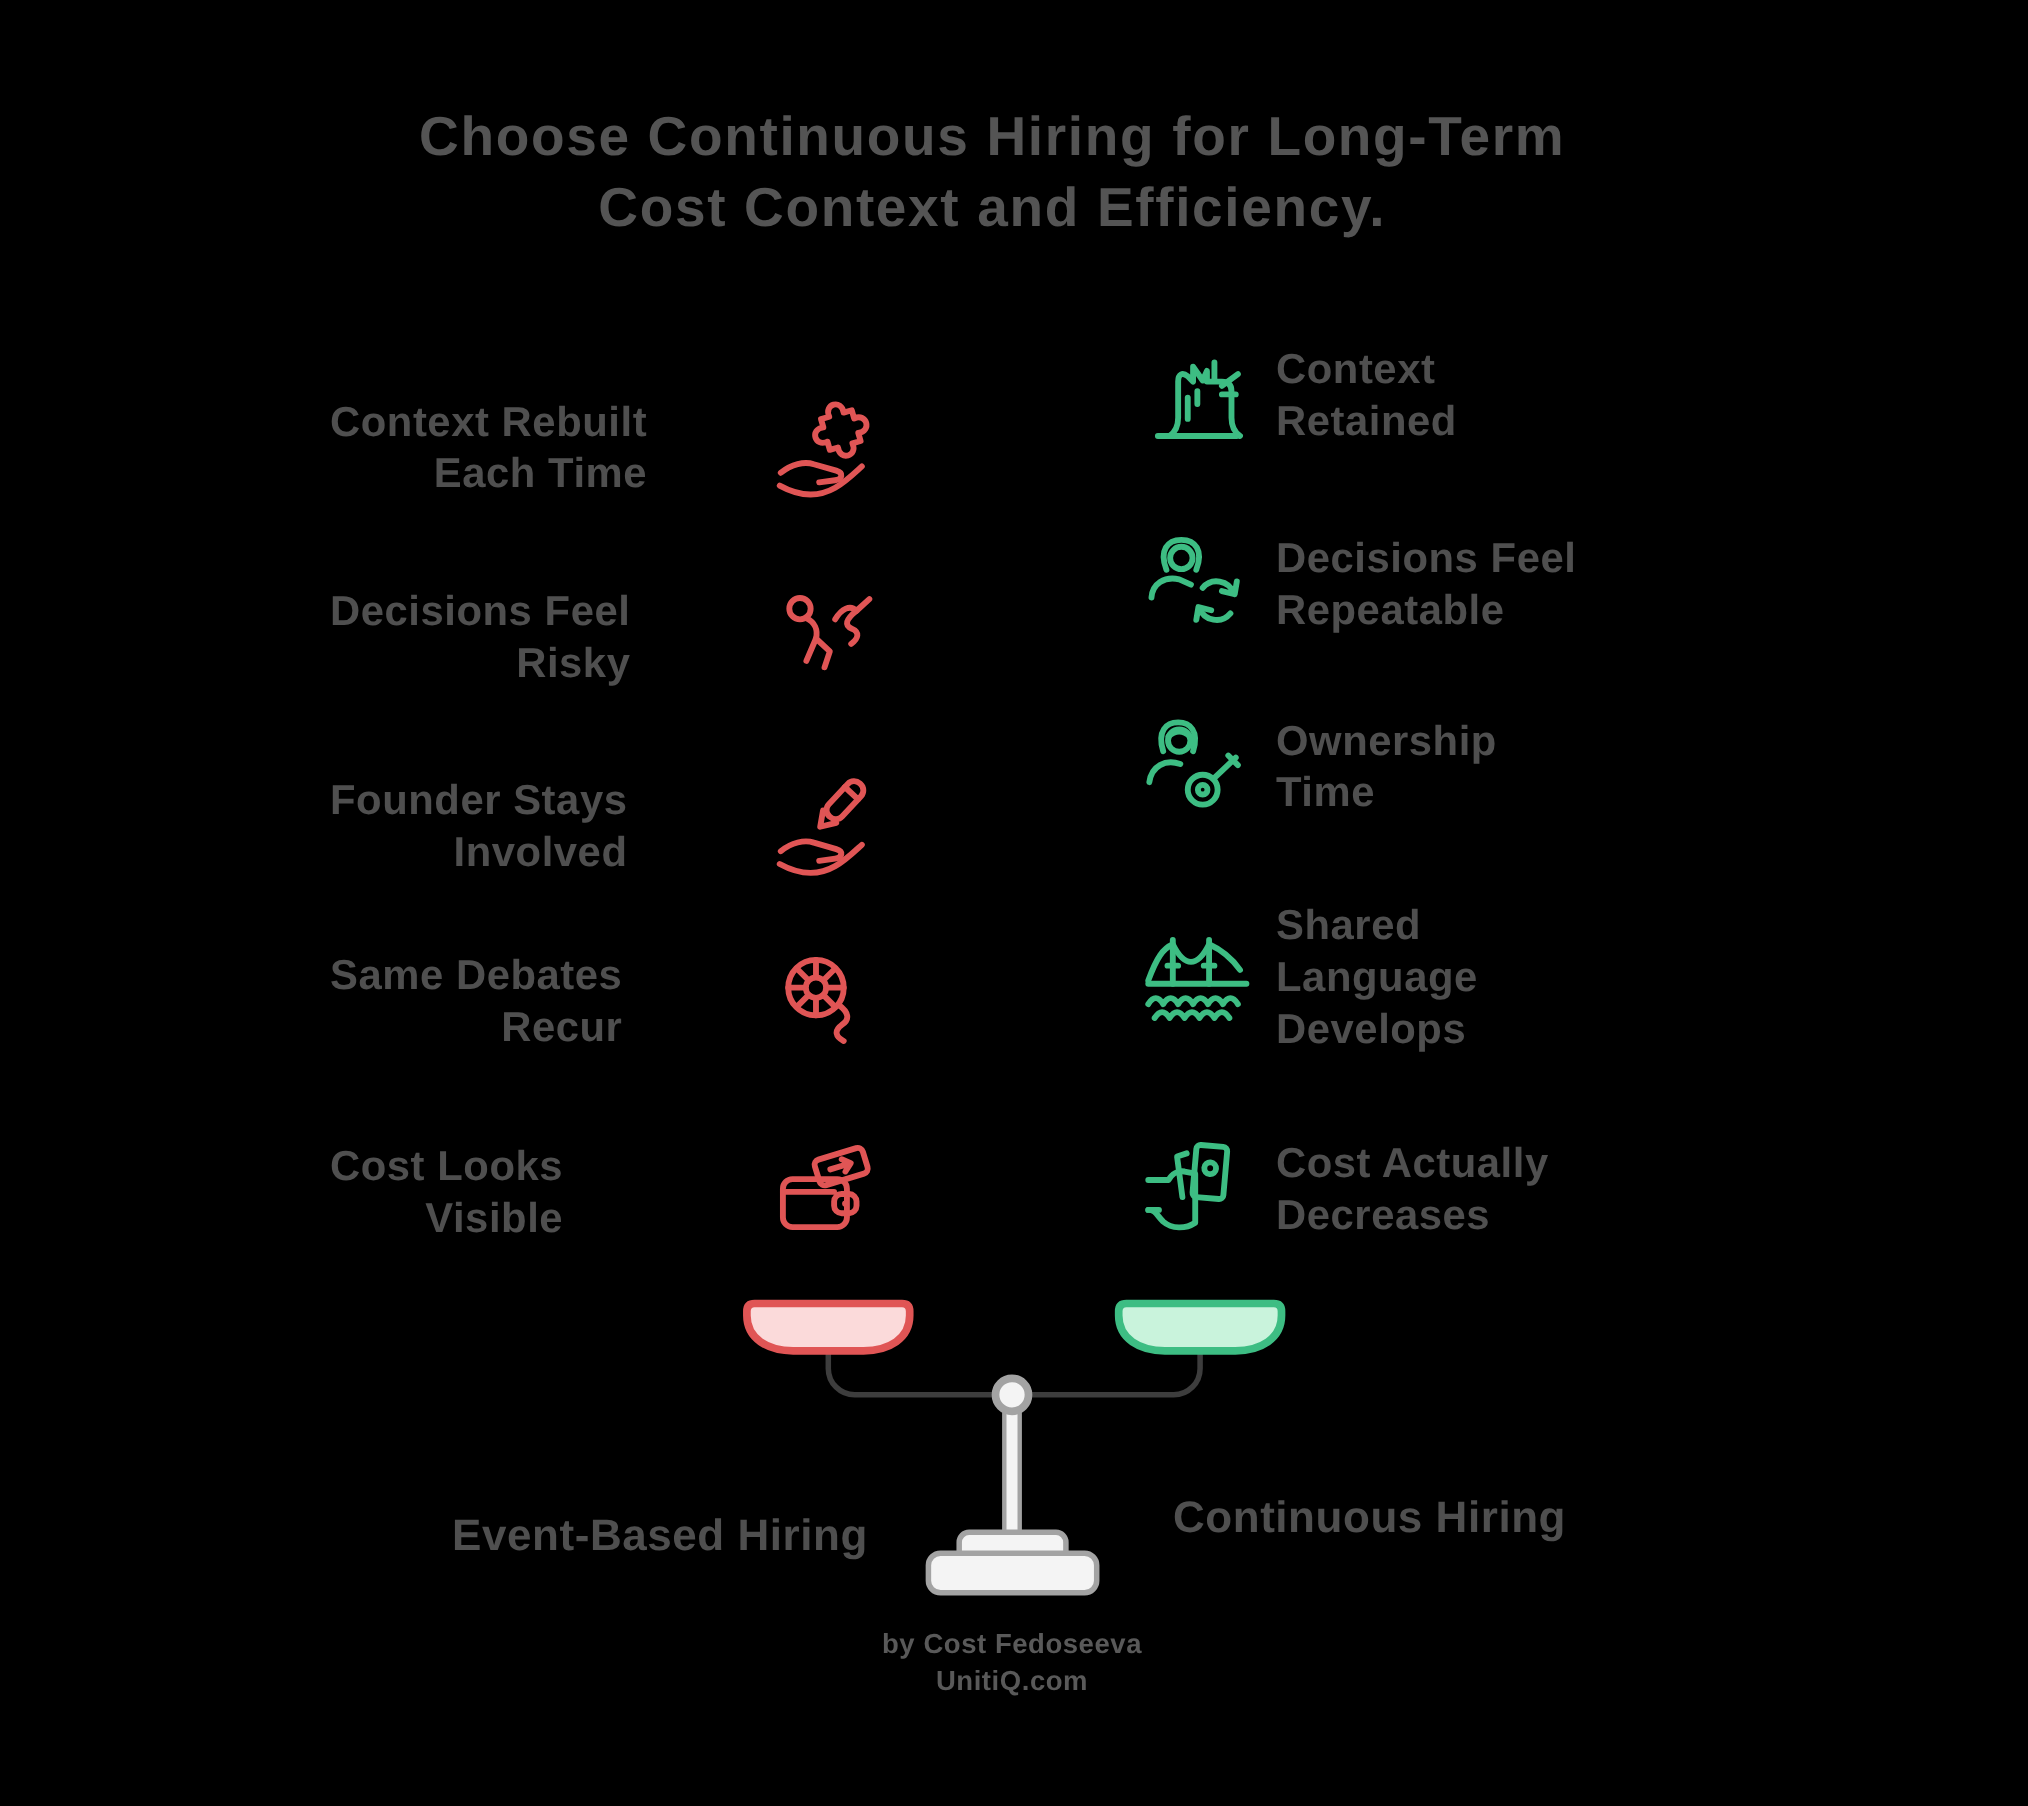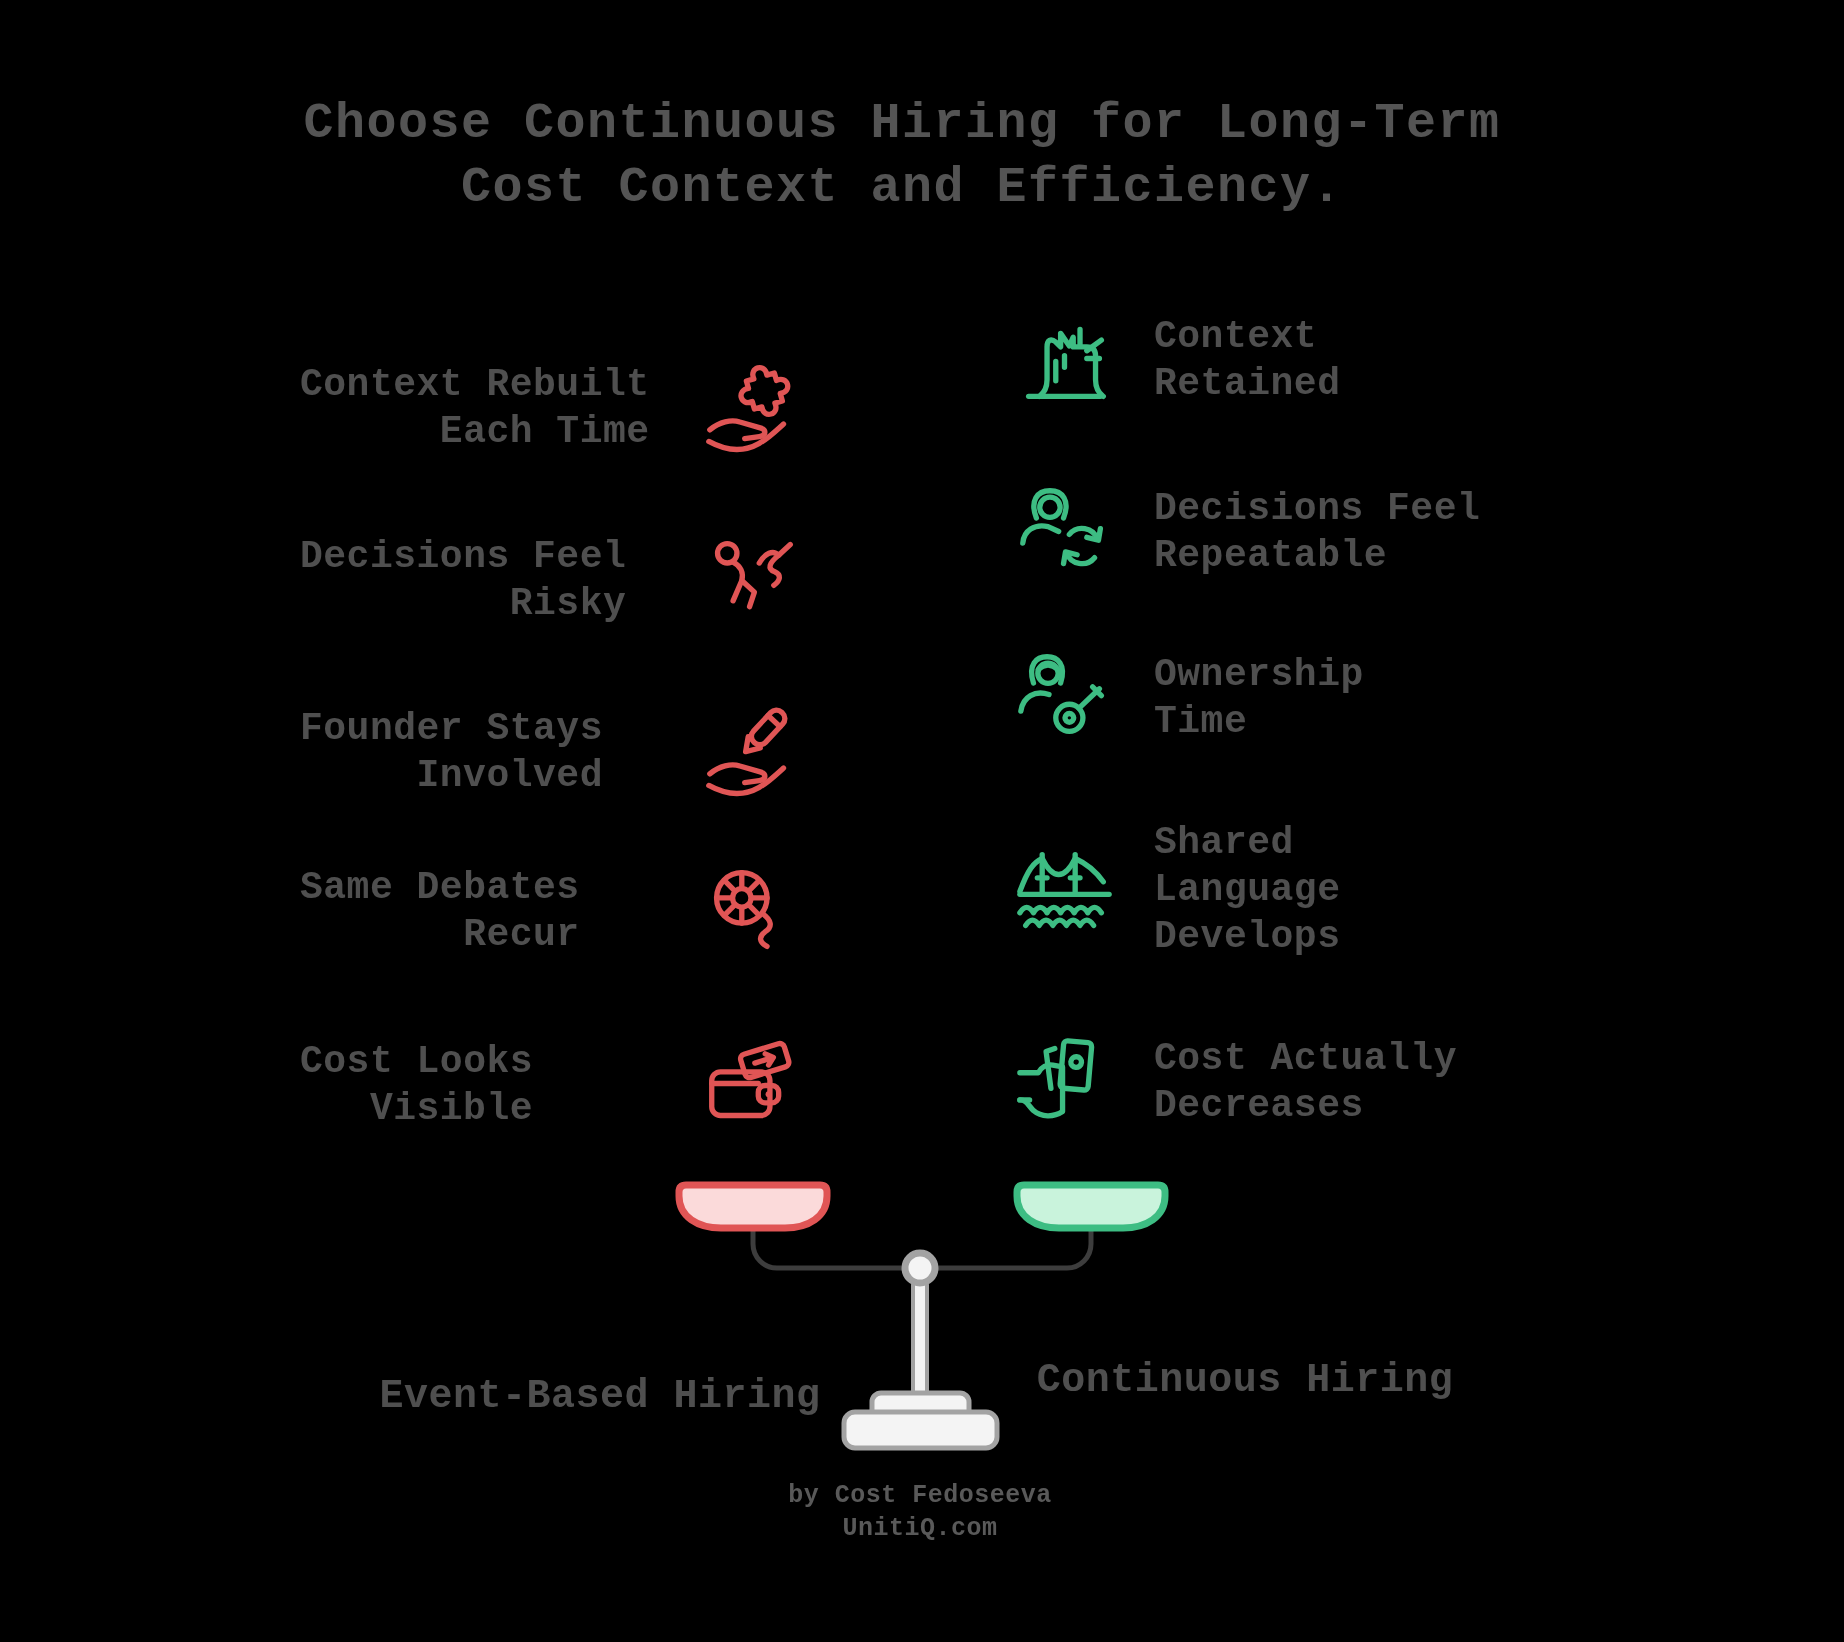--- a/index.html
+++ b/index.html
@@ -1,30 +1,30 @@
 <!DOCTYPE html>
 <html style="--background: #000000; --title: #545454; --item-text: #4f4f4f; --negative: #e05555; --negative-fill: #fbdada; --positive: #3dbd83; --positive-fill: #c9f3dc; --beam: #3d3d3d; --stand-fill: #f4f4f4; --stand-stroke: #a3a3a3; --footer: #595959;"><head>
 <meta charset="utf-8">
 <style>
   html,body{margin:0;padding:0;background:#000;}
   .canvas{
     position:relative;width:1804px;height:1642px;overflow:hidden;
     background:var(--background,#000);
-    font-family:Liberation Mono, monospace;
+    font-family:Liberation Sans, sans-serif;
   }
   .title{
     position:absolute;top:92px;left:0;width:100%;text-align:center;
     color:var(--title,#555);font-size:50px;font-weight:800;line-height:64px;letter-spacing:1.5px;
   }
   .item{
     position:absolute;display:flex;align-items:center;
     color:var(--item-text,#4f4f4f);font-size:38px;font-weight:800;line-height:47px;letter-spacing:.5px;
   }
   .item.left{left:300px;width:500px;justify-content:space-between;gap:26px;text-align:right;}
-  .item.right{left:1016px;width:600px;gap:41px;text-align:left;}
+  .item.right{left:1040px;width:600px;gap:23px;text-align:left;}
   .icon{width:97px;height:97px;flex:0 0 auto;}
   .item.left .icon{color:var(--negative,#e05555);}
   .item.right .icon{color:var(--positive,#3dbd83);}
   .icon svg{width:100%;height:100%;display:block;}
   .scale-svg{position:absolute;left:600px;top:1160px;}
   .scale-label{
     position:absolute;top:1358px;width:500px;text-align:center;
     color:var(--item-text,#4f4f4f);font-size:40px;font-weight:800;letter-spacing:.5px;
   }
   .label-left{left:350px;margin-top:16px;}

